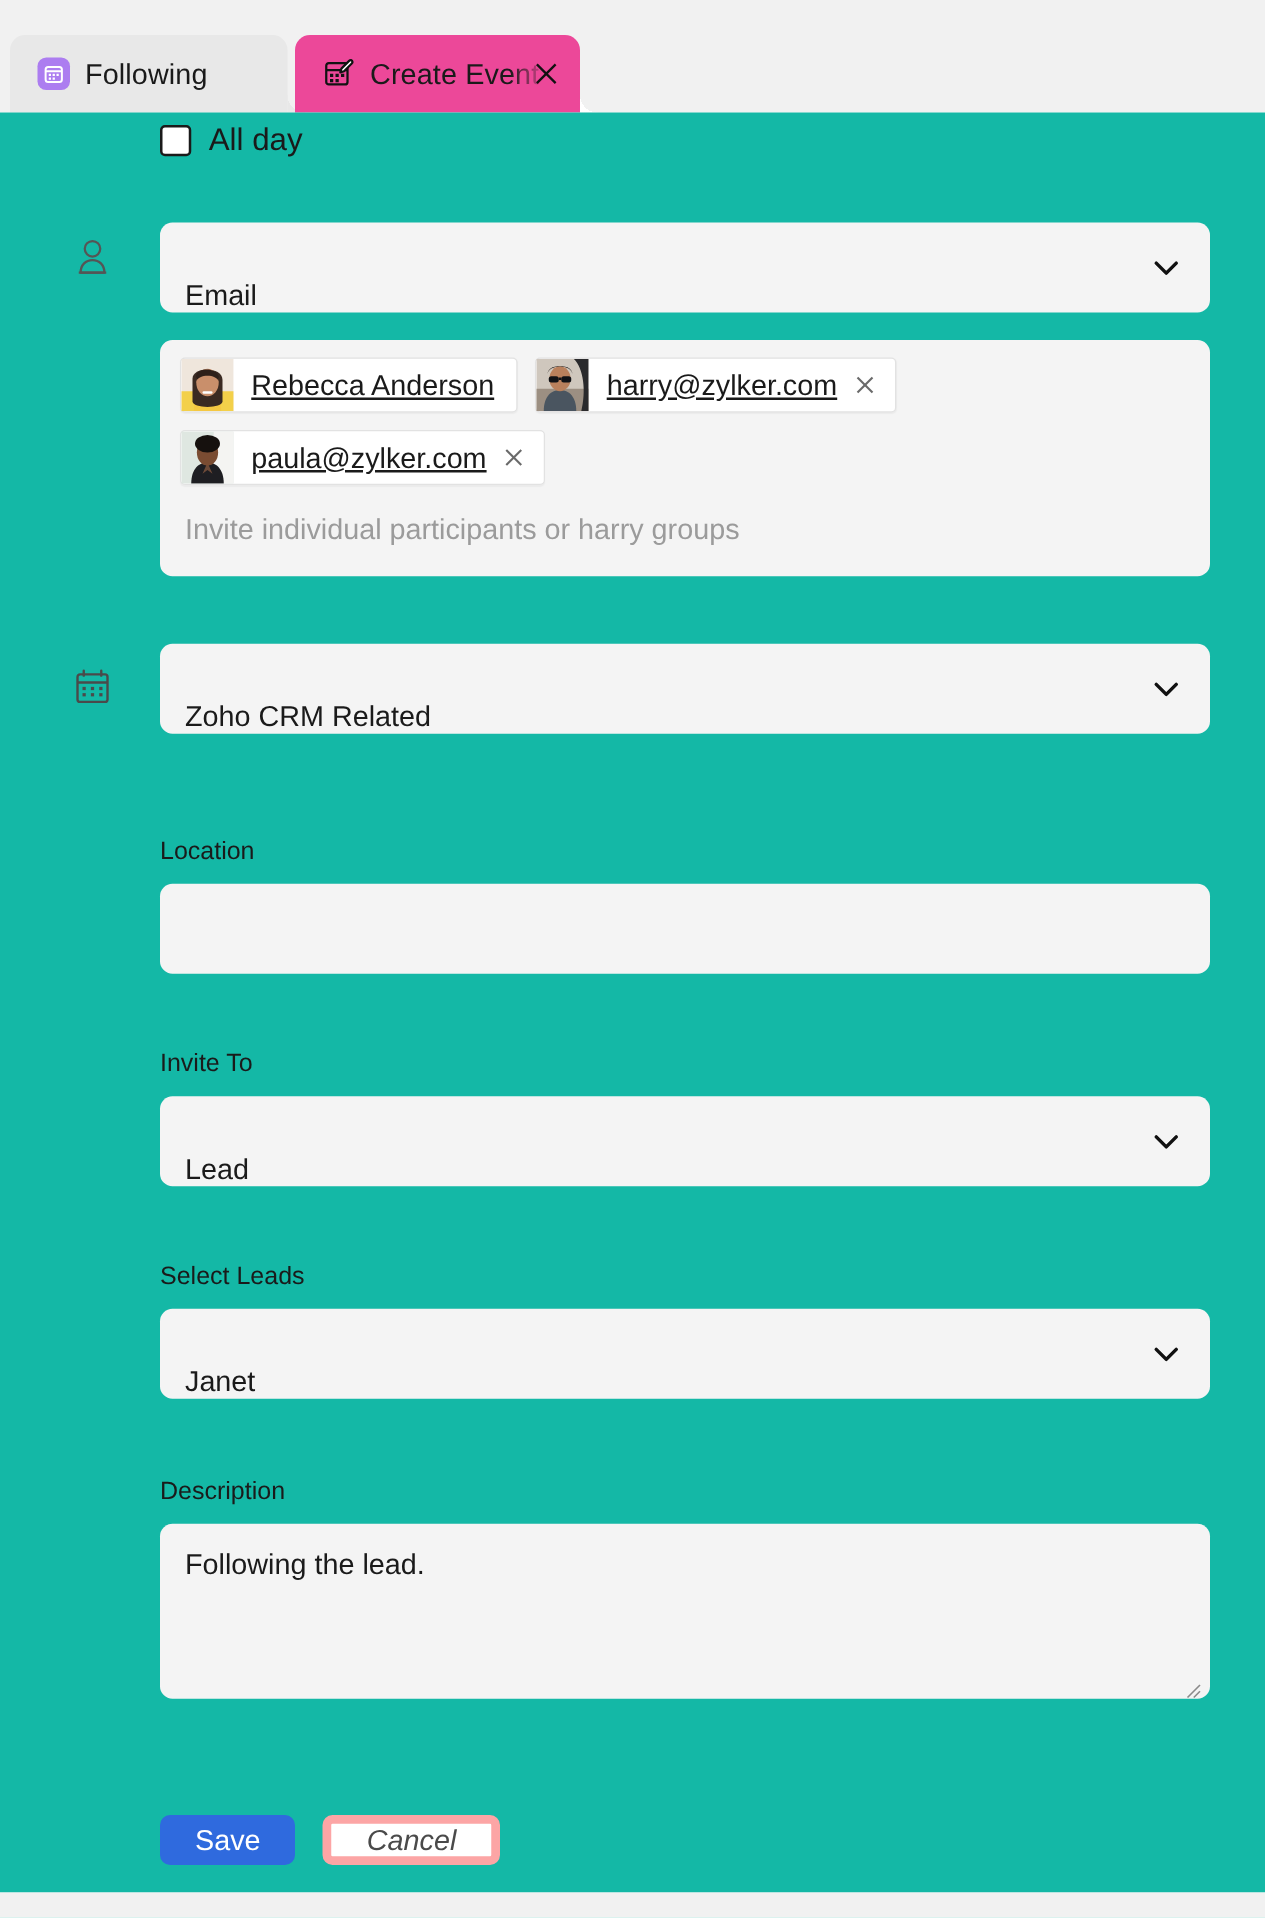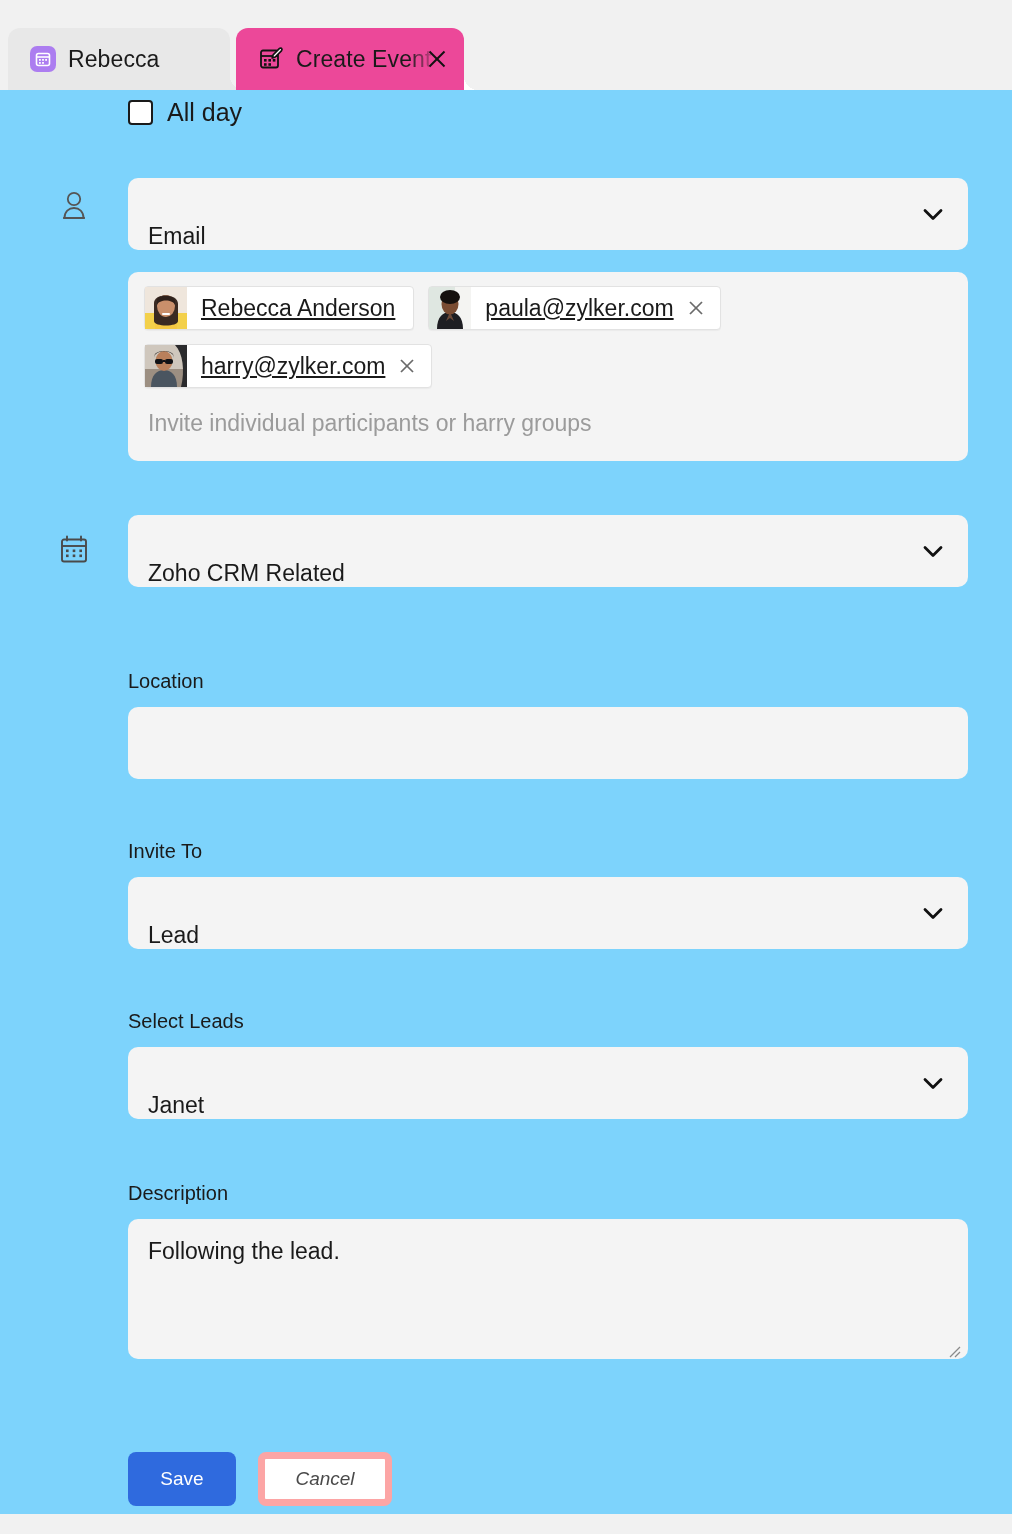--- a/index.html
+++ b/index.html
@@ -111,21 +111,21 @@
     justify-content: center;
     cursor: pointer;
   }
 
   
   .body {
     position: absolute;
     left: 0; top: 90px;
     width: 1012px;
     height: 1424px;
-    background: #7dd3fc;
+    background: #14b8a6;
   }
 
   .bottom-strip {
     position: absolute;
     left: 0; top: 1514px;
     width: 1012px;
     height: 20px;
     background: #f1f1f1;
   }
 
@@ -293,23 +293,23 @@
   .btns {
     position: absolute;
     left: 128px;
     top: 1362px;
     display: flex;
     align-items: center;
     gap: 22px;
   }
   .btn {
     font-family: "Liberation Sans", sans-serif;
-    font-size: 19px;
+    font-size: 23px;
     border-radius: 8px;
-    height: 54px;
+    height: 40px;
     cursor: pointer;
     border: none;
     padding: 0 28px;
   }
   .btn-save {
     background: #2f6ade;
     color: #ffffff;
     min-width: 108px;
   }
   .btn-cancel {
@@ -334,21 +334,21 @@
             <rect x="1.5" y="2.5" width="13" height="12" rx="2" fill="none" stroke="#ffffff" stroke-width="1.6"></rect>
             <line x1="1.5" y1="6" x2="14.5" y2="6" stroke="#ffffff" stroke-width="1.6"></line>
             <rect x="4" y="8" width="1.8" height="1.8" fill="#ffffff"></rect>
             <rect x="7.1" y="8" width="1.8" height="1.8" fill="#ffffff"></rect>
             <rect x="10.2" y="8" width="1.8" height="1.8" fill="#ffffff"></rect>
             <rect x="4" y="11" width="1.8" height="1.8" fill="#ffffff"></rect>
             <rect x="7.1" y="11" width="1.8" height="1.8" fill="#ffffff"></rect>
           </svg>
         </span>
       </span>
-      <span class="tab-label">Rebecca</span>
+      <span class="tab-label">Following</span>
     </div>
 
     <div class="tab tab-active">
       <span class="tab-icon">
         <svg width="26" height="26" viewBox="0 0 26 26">
           <path d="M3 6.5 a2 2 0 0 1 2-2 h13 a2 2 0 0 1 2 2 v13 a2 2 0 0 1-2 2 H5 a2 2 0 0 1-2-2 z" fill="none" stroke="#121212" stroke-width="1.8"></path>
           <line x1="3" y1="10" x2="20" y2="10" stroke="#121212" stroke-width="1.8"></line>
           <rect x="6" y="13" width="2.6" height="2.6" fill="#121212"></rect>
           <rect x="10.4" y="13" width="2.6" height="2.6" fill="#121212"></rect>
           <rect x="14.8" y="13" width="2.6" height="2.6" fill="#121212"></rect>
@@ -407,41 +407,20 @@
                   <rect width="42" height="42" fill="#efe6dc"></rect>
                   <rect x="0" y="26" width="42" height="16" fill="#f3d04a"></rect>
                   <path d="M10 42 C10 31 15 26 21 26 C27 26 32 31 32 42 Z" fill="#f5c842"></path>
                   <path d="M9 16 C9 6 33 6 33 17 L33 34 C33 40 9 40 9 34 Z" fill="#3a2a22"></path>
                   <ellipse cx="21" cy="19" rx="9" ry="11" fill="#c98f6b"></ellipse>
                   <path d="M12 13 C14 7 28 7 30 14 L30 18 C28 12 14 12 12 18 Z" fill="#2e201a"></path>
                   <rect x="17" y="26" width="8" height="2" rx="1" fill="#ffffff"></rect>
                 </svg>
               </span>
               <span class="chip-name">Rebecca Anderson</span>
-            </div>
-
-            <div class="chip">
-              <span class="chip-avatar">
-                <svg width="42" height="42" viewBox="0 0 42 42">
-                  <rect width="42" height="42" fill="#dfe7e1"></rect>
-                  <rect x="26" y="0" width="16" height="42" fill="#f4f4f2"></rect>
-                  <path d="M8 42 C8 30 14 25 21 25 C28 25 34 30 34 42 Z" fill="#1e1e22"></path>
-                  <path d="M21 25 L17 34 L21 31 L25 34 Z" fill="#6d4a38"></path>
-                  <ellipse cx="21" cy="17" rx="8.5" ry="10.5" fill="#7a4c32"></ellipse>
-                  <path d="M11 13 C11 4 31 4 31 13 C31 9 27 7 21 7 C15 7 11 9 11 13 Z" fill="#16110e"></path>
-                  <ellipse cx="21" cy="10" rx="10" ry="7" fill="#16110e"></ellipse>
-                </svg>
-              </span>
-              <span class="chip-name">paula@zylker.com</span>
-              <span class="chip-x">
-                <svg width="20" height="20" viewBox="0 0 20 20">
-                  <line x1="4" y1="4" x2="16" y2="16" stroke="#6a6a6a" stroke-width="1.7"></line>
-                  <line x1="16" y1="4" x2="4" y2="16" stroke="#6a6a6a" stroke-width="1.7"></line>
-                </svg>
-              </span>
             </div>
 
             <div class="chip">
               <span class="chip-avatar">
                 <svg width="42" height="42" viewBox="0 0 42 42">
                   <rect width="42" height="42" fill="#cfc7bd"></rect>
                   <rect x="0" y="24" width="42" height="18" fill="#9c8f82"></rect>
                   <path d="M30 0 C38 8 40 26 36 42 L42 42 L42 0 Z" fill="#2a2a2c"></path>
                   <path d="M6 42 C6 30 12 25 19 25 C26 25 32 30 32 42 Z" fill="#4a5560"></path>
                   <ellipse cx="19" cy="16" rx="8.5" ry="10" fill="#b9805c"></ellipse>
@@ -453,20 +432,41 @@
               </span>
               <span class="chip-name">harry@zylker.com</span>
               <span class="chip-x">
                 <svg width="20" height="20" viewBox="0 0 20 20">
                   <line x1="4" y1="4" x2="16" y2="16" stroke="#6a6a6a" stroke-width="1.7"></line>
                   <line x1="16" y1="4" x2="4" y2="16" stroke="#6a6a6a" stroke-width="1.7"></line>
                 </svg>
               </span>
             </div>
 
+            <div class="chip">
+              <span class="chip-avatar">
+                <svg width="42" height="42" viewBox="0 0 42 42">
+                  <rect width="42" height="42" fill="#dfe7e1"></rect>
+                  <rect x="26" y="0" width="16" height="42" fill="#f4f4f2"></rect>
+                  <path d="M8 42 C8 30 14 25 21 25 C28 25 34 30 34 42 Z" fill="#1e1e22"></path>
+                  <path d="M21 25 L17 34 L21 31 L25 34 Z" fill="#6d4a38"></path>
+                  <ellipse cx="21" cy="17" rx="8.5" ry="10.5" fill="#7a4c32"></ellipse>
+                  <path d="M11 13 C11 4 31 4 31 13 C31 9 27 7 21 7 C15 7 11 9 11 13 Z" fill="#16110e"></path>
+                  <ellipse cx="21" cy="10" rx="10" ry="7" fill="#16110e"></ellipse>
+                </svg>
+              </span>
+              <span class="chip-name">paula@zylker.com</span>
+              <span class="chip-x">
+                <svg width="20" height="20" viewBox="0 0 20 20">
+                  <line x1="4" y1="4" x2="16" y2="16" stroke="#6a6a6a" stroke-width="1.7"></line>
+                  <line x1="16" y1="4" x2="4" y2="16" stroke="#6a6a6a" stroke-width="1.7"></line>
+                </svg>
+              </span>
+            </div>
+
           </div>
           <div class="chips-placeholder">Invite individual participants or harry groups</div>
         </div>
       </div>
     </div>
 
     <div class="row" style="top:425px;">
       <span class="gutter-icon" style="top:16px;">
         <svg width="30" height="30" viewBox="0 0 30 30">
           <path d="M3 7.5 a2 2 0 0 1 2-2 h20 a2 2 0 0 1 2 2 v18 a2 2 0 0 1-2 2 H5 a2 2 0 0 1-2-2 z" fill="none" stroke="#4a4a4a" stroke-width="1.9"></path>

